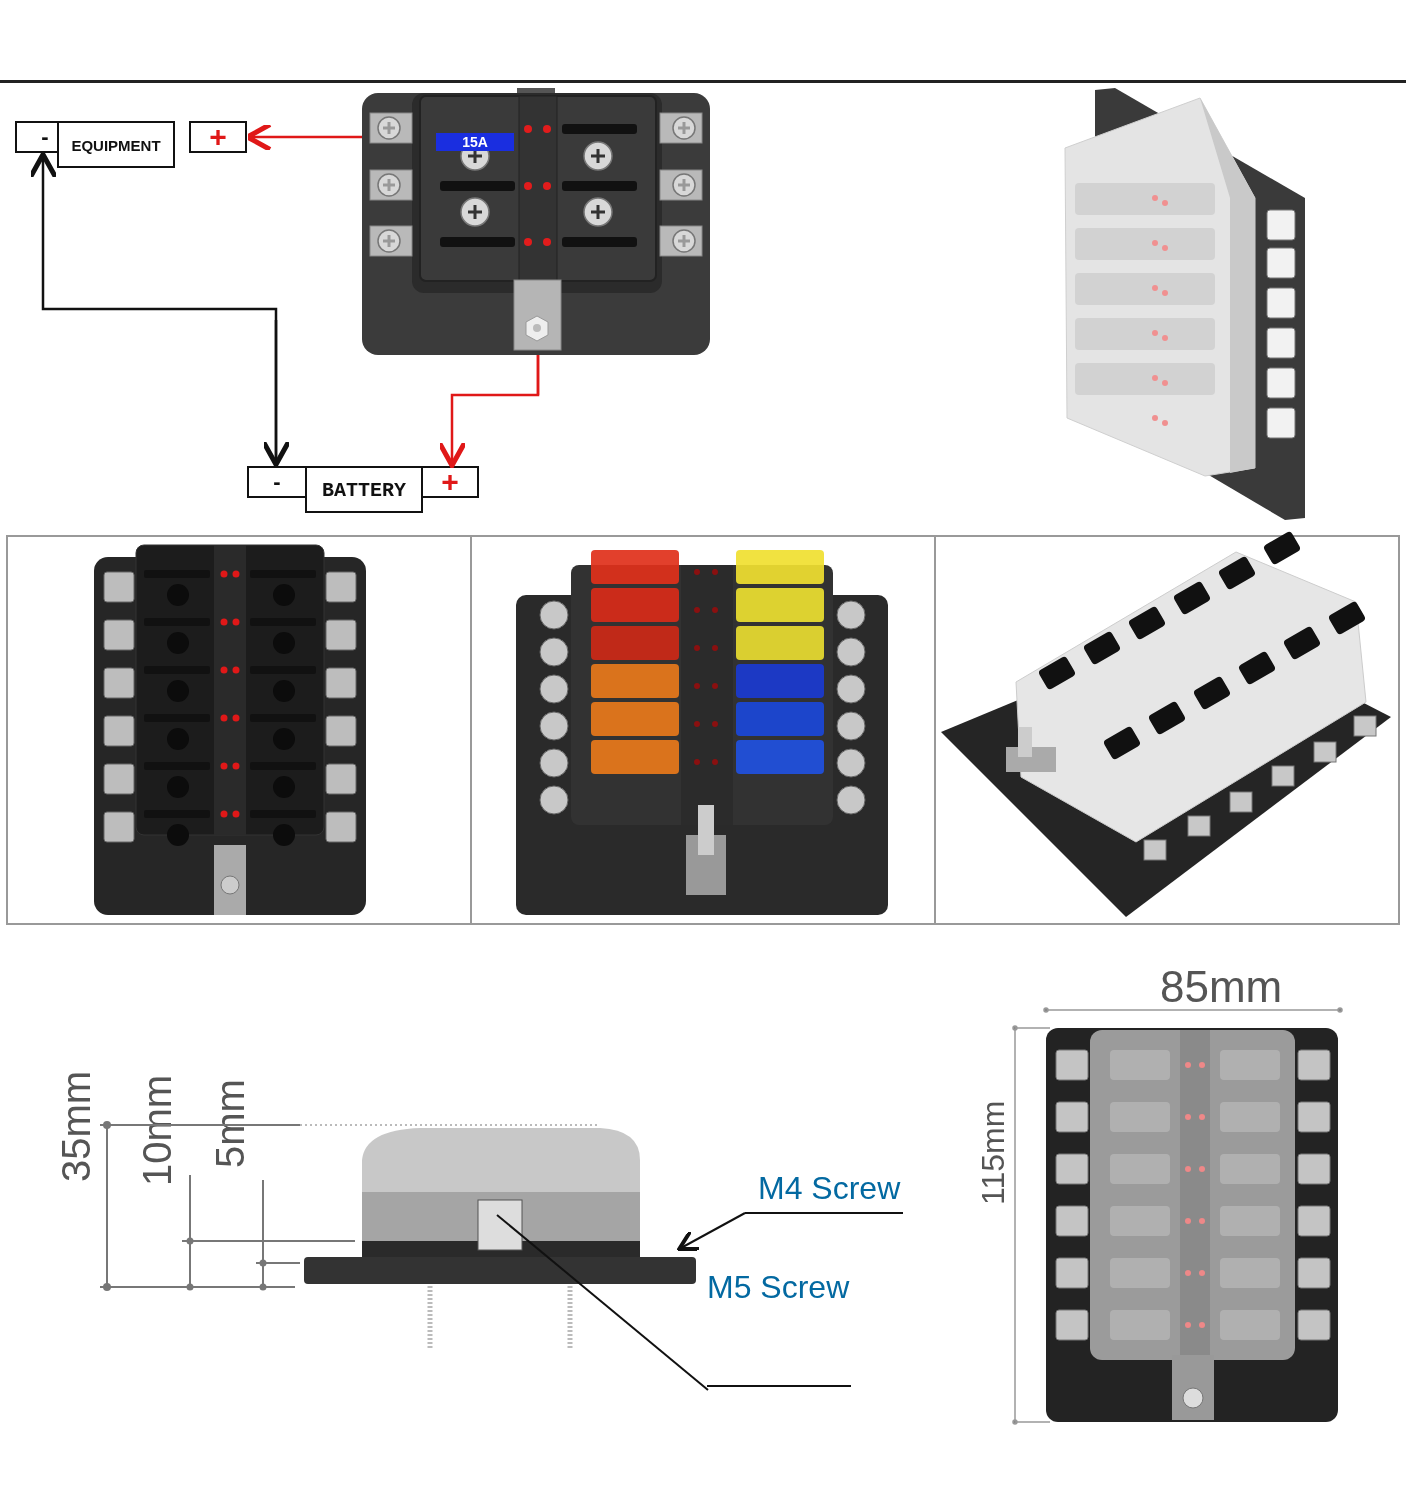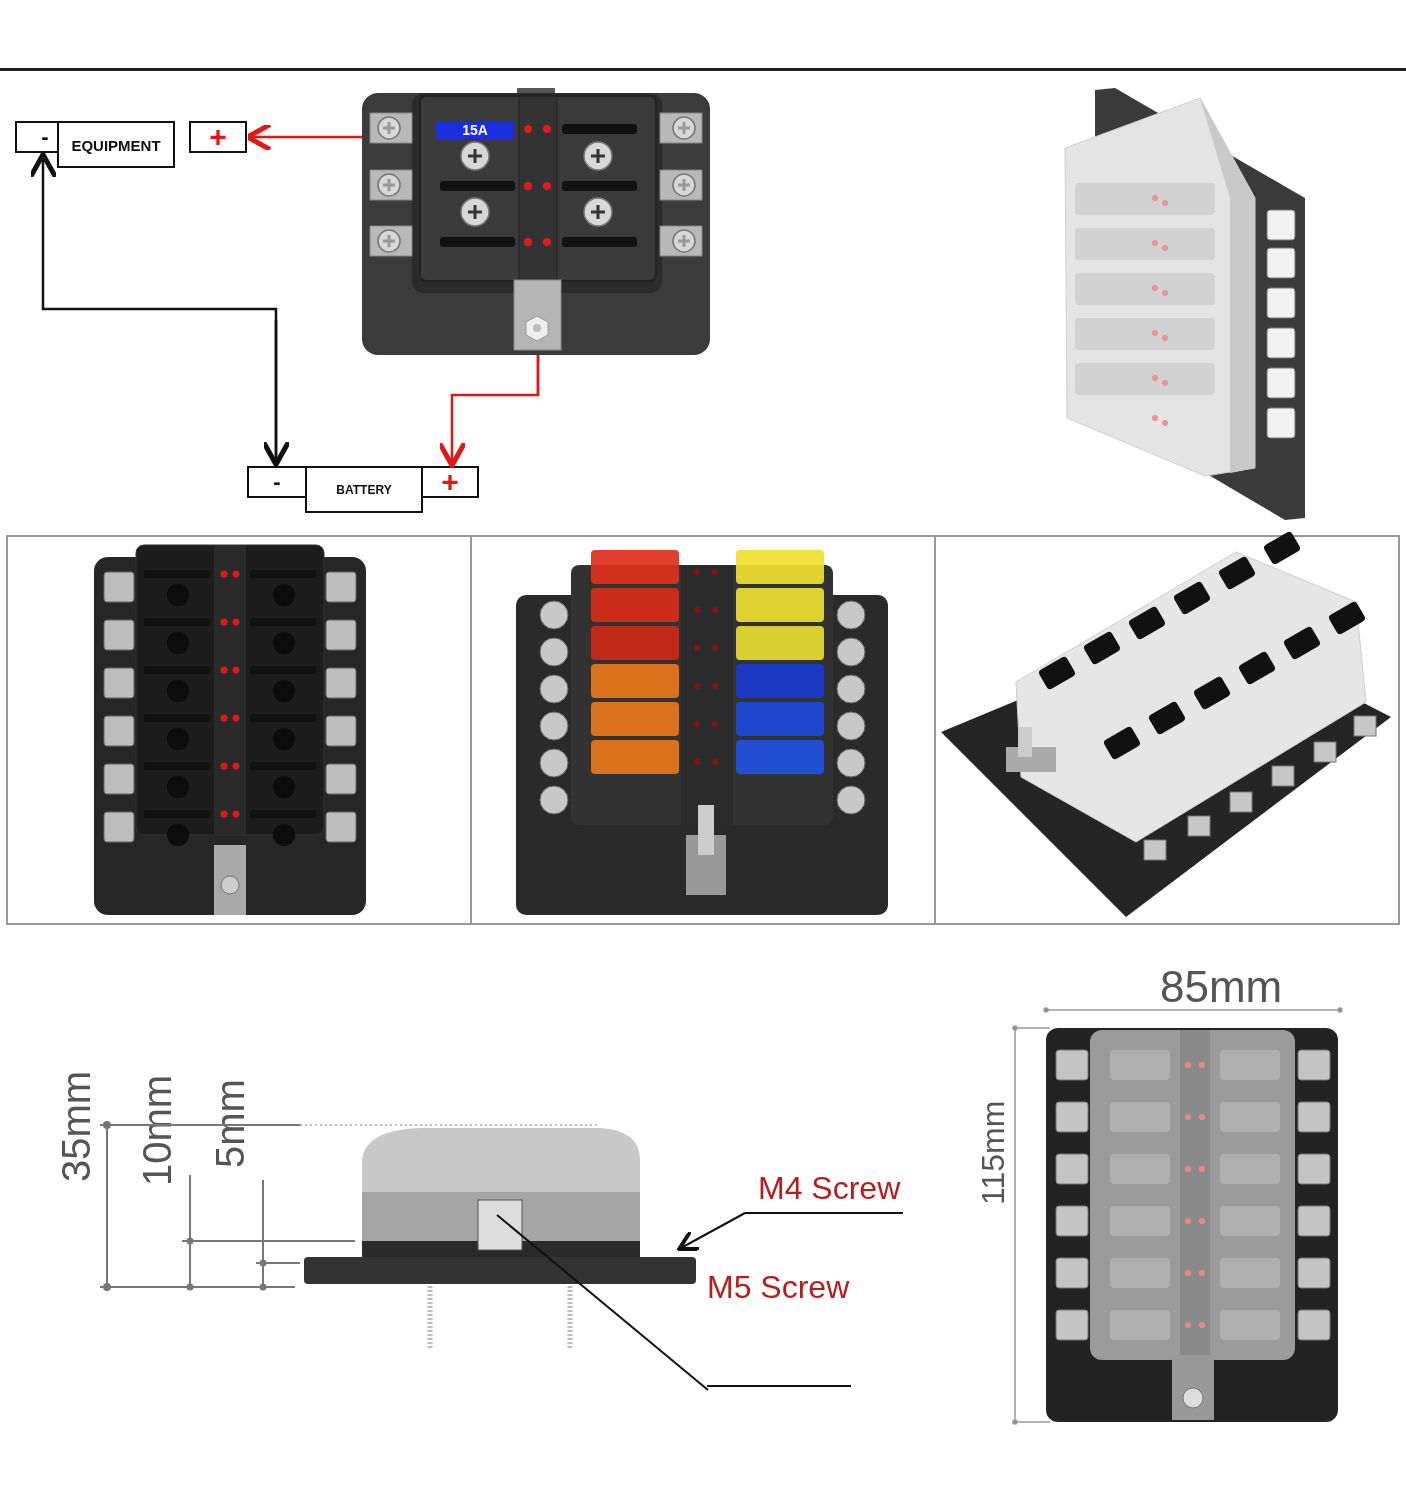--- a/index.html
+++ b/index.html
@@ -1,28 +1,28 @@
 <!DOCTYPE html>
 <html><head>
 <meta charset="utf-8">
 <style>
   html, body { margin:0; padding:0; background:#ffffff; }
   body { width:1406px; height:1500px; position:relative; overflow:hidden; font-family:"Liberation Sans", sans-serif; }
-  .abs { position:absolute; }
+  .abs { position:absolute;margin-top:12px; }
   .top-rule { left:0; top:68px; width:1406px; height:3px; background:#222; }
   
   .term-box { position:absolute; border:2px solid #111; background:#fff; box-sizing:border-box; }
   .term-text { font-weight:bold; color:#111; font-size:16px; display:flex; align-items:center; justify-content:center; }
   .plus { color:#e01818; font-size:30px; font-weight:bold; line-height:1; }
   .minus { color:#111; font-size:22px; font-weight:bold; line-height:1; }
   
   .panel-frame { position:absolute; top:535px; height:390px; border:2px solid #999; box-sizing:border-box; background:#fff; }
   .dim-label { position:absolute; color:#555; font-size:40px; }
   .dim-label.rot { transform:rotate(-90deg); transform-origin:left top; white-space:nowrap; }
-  .callout { position:absolute; font-size:32px; color:#b91c1c; white-space:nowrap; }
+  .callout { position:absolute; font-size:32px; color:#0369a1; white-space:nowrap; }
   .callout-rule { position:absolute; height:2px; background:#111; }
   svg { position:absolute; overflow:visible; }
 </style>
 </head>
 <body>
 
 <div class="abs top-rule"></div>
 
 <section>
 
@@ -39,21 +39,21 @@
         <span class="plus">+</span>
       </div>
   </div>
 
   <div class="term-box" style="left:247px;top:466px;width:60px;height:32px;">
     <div class="term-text" style="height:100%;">
         <span class="minus">-</span>
       </div>
   </div>
   <div class="term-box" style="left:305px;top:466px;width:118px;height:47px;">
-    <div class="term-text" style="height:44px;font-size:12px;">BATTERY</div>
+    <div class="term-text" style="height:44px;font-size:20px;font-family:Liberation Mono, monospace;">BATTERY</div>
   </div>
   <div class="term-box" style="left:421px;top:466px;width:58px;height:32px;">
     <div class="term-text" style="height:100%;">
         <span class="plus">+</span>
       </div>
   </div>
 
   <svg width="1406" height="520" style="left:0;top:0;">
     <defs>
       <marker id="arrRed" markerWidth="10" markerHeight="10" refX="8" refY="5" orient="auto">

